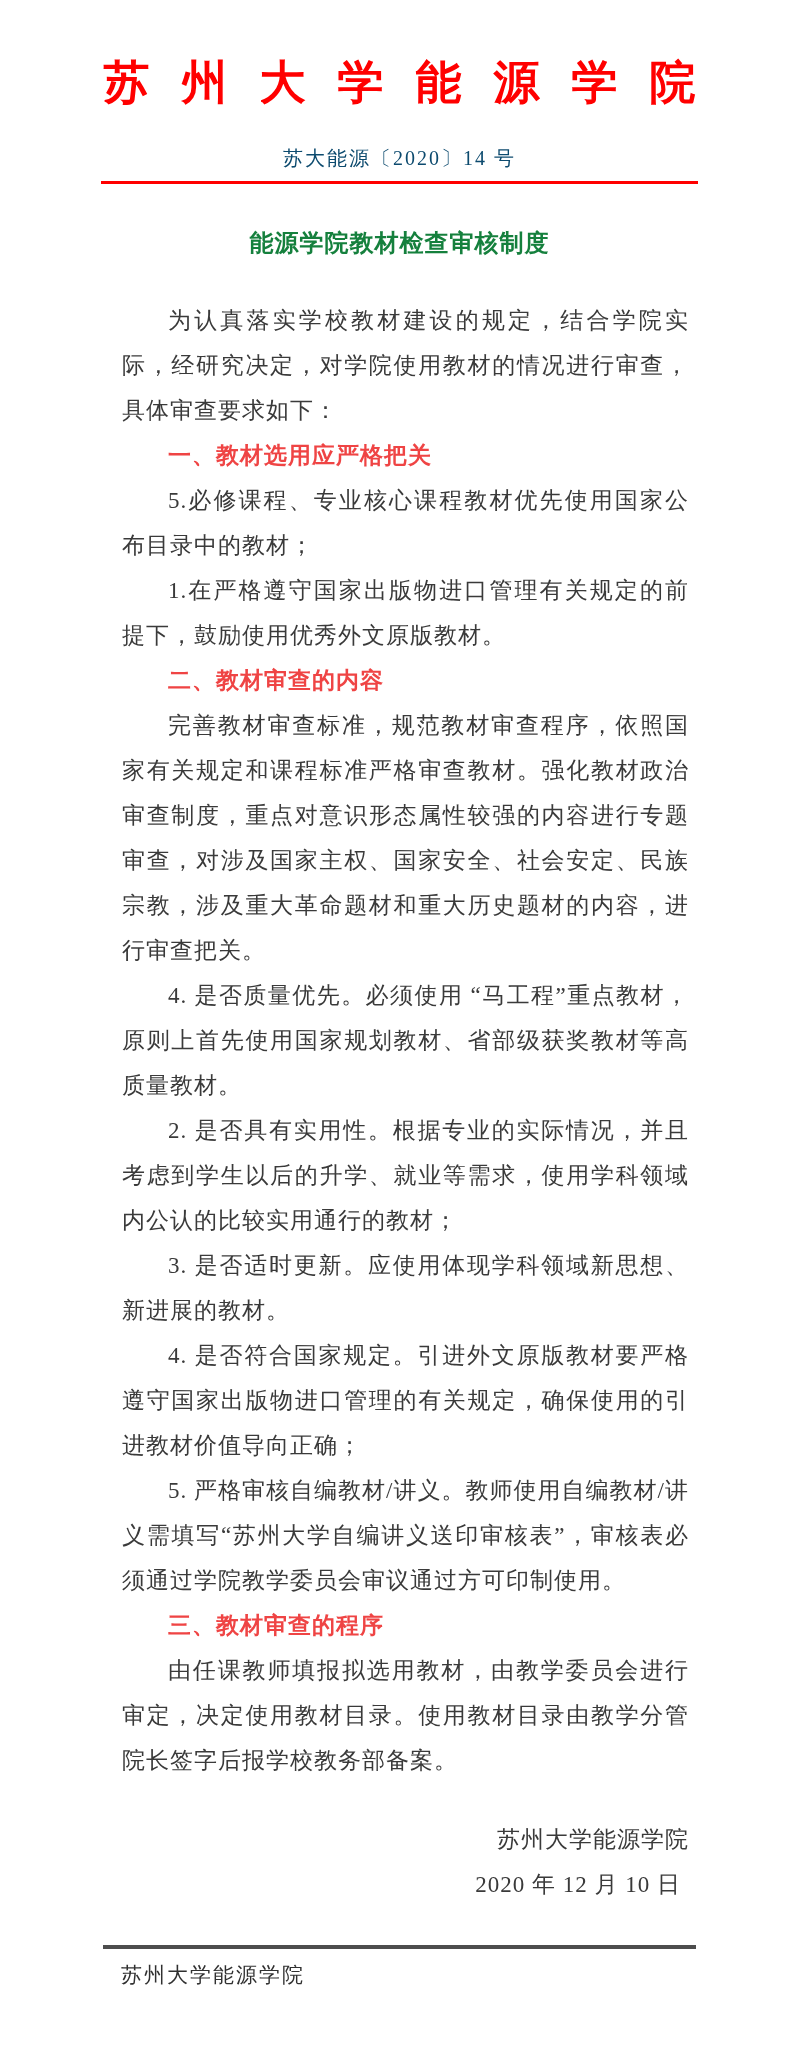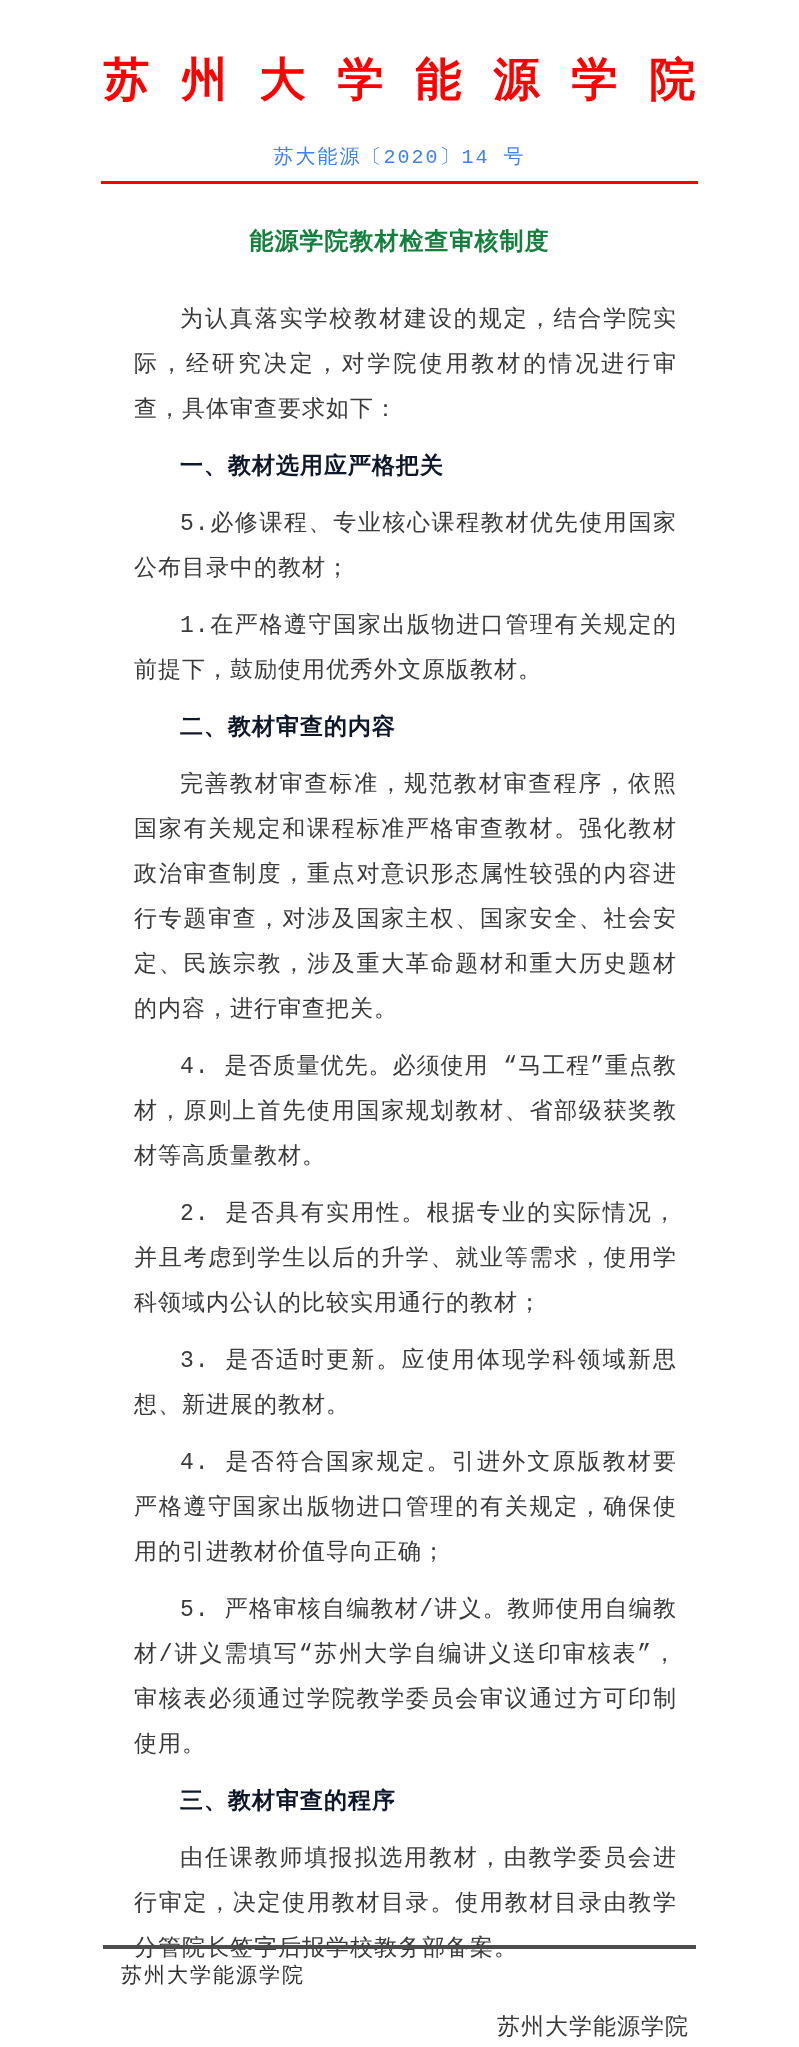--- a/index.html
+++ b/index.html
@@ -6,21 +6,21 @@
     margin: 0;
     padding: 0;
     background: #ffffff;
   }
   .page {
     position: relative;
     width: 799px;
     height: 2047px;
     margin: 0 auto;
     background: #ffffff;
-    font-family: Liberation Mono, monospace;
+    font-family: Liberation Serif, serif;
     color: #3a3a3a;
     box-sizing: border-box;
     overflow: hidden;
   }
   
   .doc-header {
     padding-top: 56px;
   }
   .org-title {
     margin: 0;
@@ -31,21 +31,21 @@
     letter-spacing: 32px;
     padding-left: 32px; 
     line-height: 54px;
     white-space: nowrap;
   }
   .doc-number {
     margin-top: 36px;
     text-align: center;
     font-size: 20px;
     line-height: 24px;
-    color: #3b82f6;
+    color: #0c4a6e;
     letter-spacing: 2px;
   }
   .red-divider {
     height: 3px;
     background: #ff0000;
     margin: 11px 101px 0 101px;
   }
   
   .doc-title {
     margin: 44px 0 0 0;
@@ -55,28 +55,28 @@
     color: #15803d;
     line-height: 30px;
     letter-spacing: 1px;
   }
   .body-text {
     margin: 40px 110px 0 122px;
     font-size: 23px;
     line-height: 45px;
   }
   .body-text p {
-    margin: 12px;
+    margin: 0;
     text-indent: 2em;
     text-align: justify;
     letter-spacing: 1px;
   }
   .body-text p.heading {
     font-weight: bold;
-    color: #0f172a;
+    color: #ef4444;
   }
   
   .signature-block {
     margin: 34px 110px 0 0;
     text-align: right;
     font-size: 23px;
     line-height: 45px;
   }
   .signature-block .sig-date {
     padding-right: 8px;

